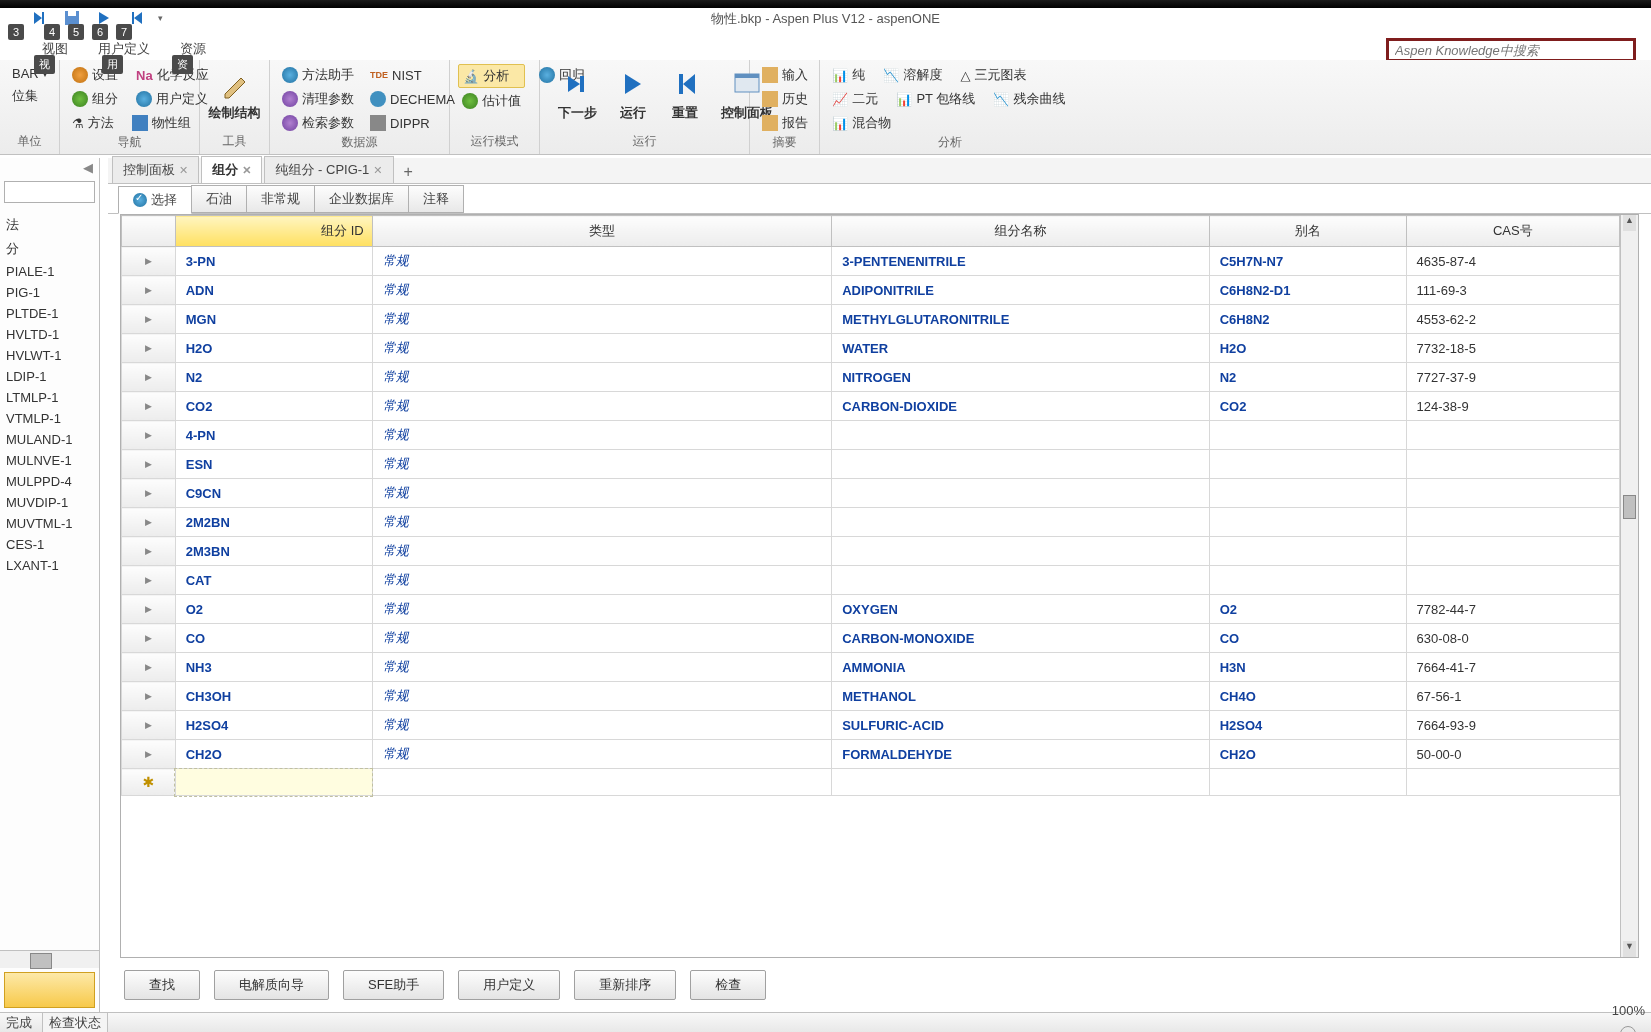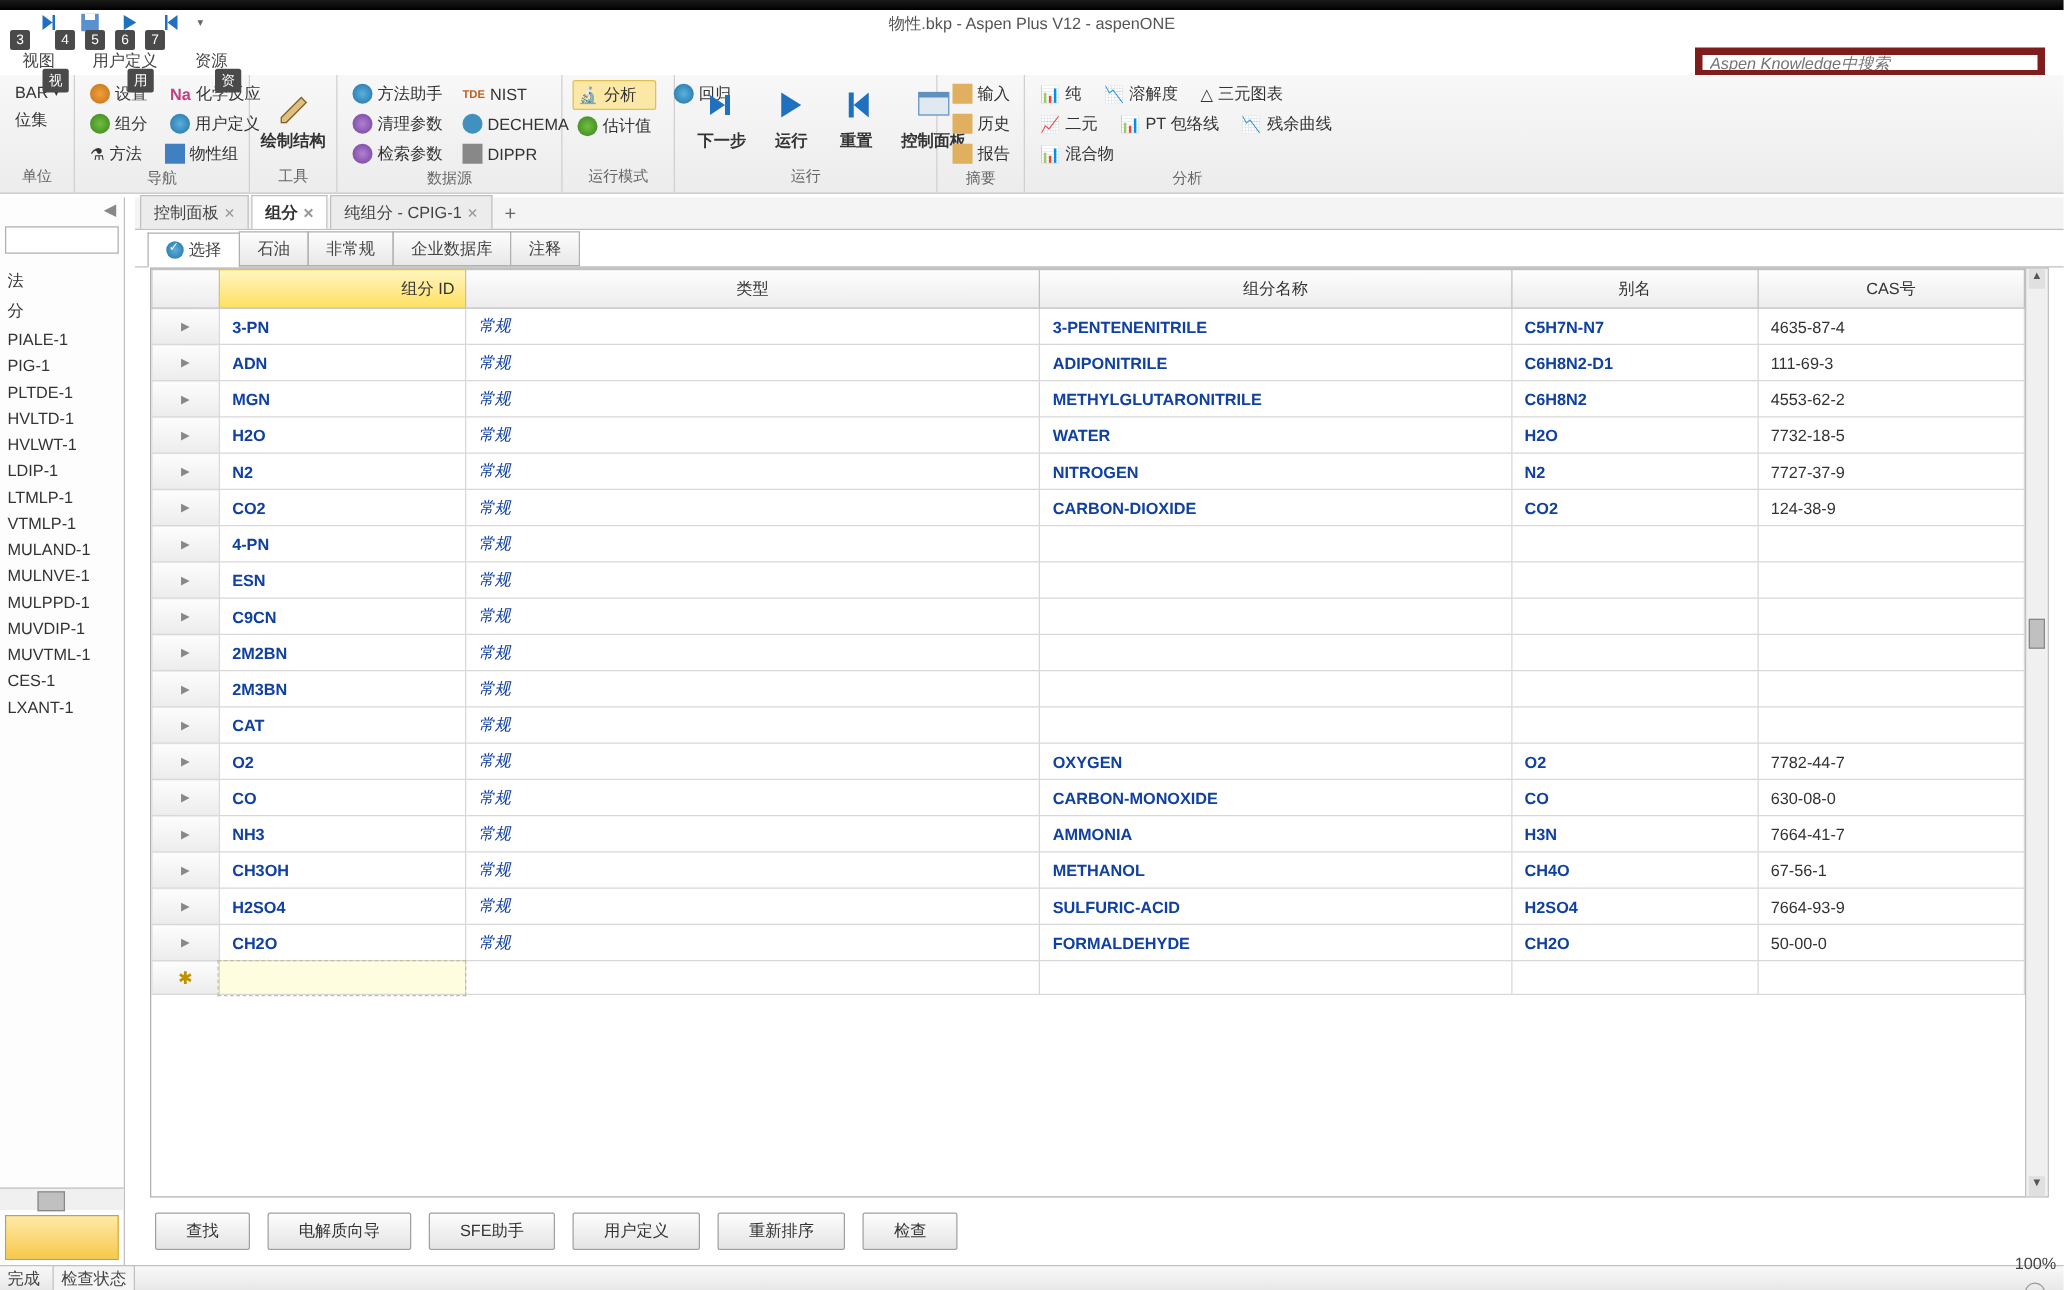--- a/index.html
+++ b/index.html
@@ -10,25 +10,25 @@
 .window-title { position: absolute; top: 10px; left: 50%; transform: translateX(-50%); color: #555; font-size: 13px; }
 
 
 .keytip { position: absolute; background: #4a4a4a; color: #fff; font-size: 11px; padding: 2px 5px; border-radius: 2px; z-index: 10; }
 
 
 .quick-access { position: absolute; top: 8px; left: 30px; display: flex; gap: 12px; align-items: center; }
 .qa-icon { width: 20px; height: 20px; display: inline-block; }
 
 
-.menubar { position: absolute; top: 40px; left: 0; height: 22px; display: flex; gap: 30px; padding-left: 18px; }
+.menubar { position: absolute; top: 40px; left: 0; height: 22px; display: flex; gap: 30px; padding-left: 42px; }
 .menubar span { color: #444; font-size: 13px; }
 
 
-.searchbox { position: absolute; top: 38px; right: 15px; width: 280px; height: 24px; border: 6px solid #7f1d1d; background: #fff; padding: 2px 6px; color: #be185d; font-style: italic; }
+.searchbox { position: absolute; top: 38px; right: 15px; width: 250px; height: 24px; border: 3px solid #7f1d1d; background: #fff; padding: 2px 6px; color: #be185d; font-style: italic; }
 
 
 .ribbon { position: absolute; top: 60px; left: 0; right: 0; height: 95px; background: linear-gradient(#f8f8f8, #ececec); border-bottom: 1px solid #c0c0c0; display: flex; }
 .ribbon-group { border-right: 1px solid #d0d0d0; padding: 4px 8px; display: flex; flex-direction: column; justify-content: space-between; }
 .ribbon-group-label { text-align: center; color: #666; font-size: 12px; margin-top: auto; }
 .ribbon-btns { display: flex; flex-wrap: wrap; gap: 2px 10px; }
 .ribbon-item { display: flex; align-items: center; gap: 4px; padding: 2px 4px; white-space: nowrap; color: #333; }
 .ribbon-item.big { flex-direction: column; padding: 4px 10px; font-weight: bold; }
 .ribbon-item.active { background: #fbe8a6; border: 1px solid #e0c050; border-radius: 2px; }
 .ribbon-icon { width: 16px; height: 16px; display: inline-block; }
@@ -369,21 +369,21 @@
       <div>PIALE-1</div>
       <div>PIG-1</div>
       <div>PLTDE-1</div>
       <div>HVLTD-1</div>
       <div>HVLWT-1</div>
       <div>LDIP-1</div>
       <div>LTMLP-1</div>
       <div>VTMLP-1</div>
       <div>MULAND-1</div>
       <div>MULNVE-1</div>
-      <div>MULPPD-1</div>
+      <div>MULPPD-4</div>
       <div>MUVDIP-1</div>
       <div>MUVTML-1</div>
       <div>CES-1</div>
       <div>LXANT-1</div>
     </div>
   <div class="left-scroll-h"></div>
   <div class="left-bottom"></div>
 </div>
 
 <div class="content">

